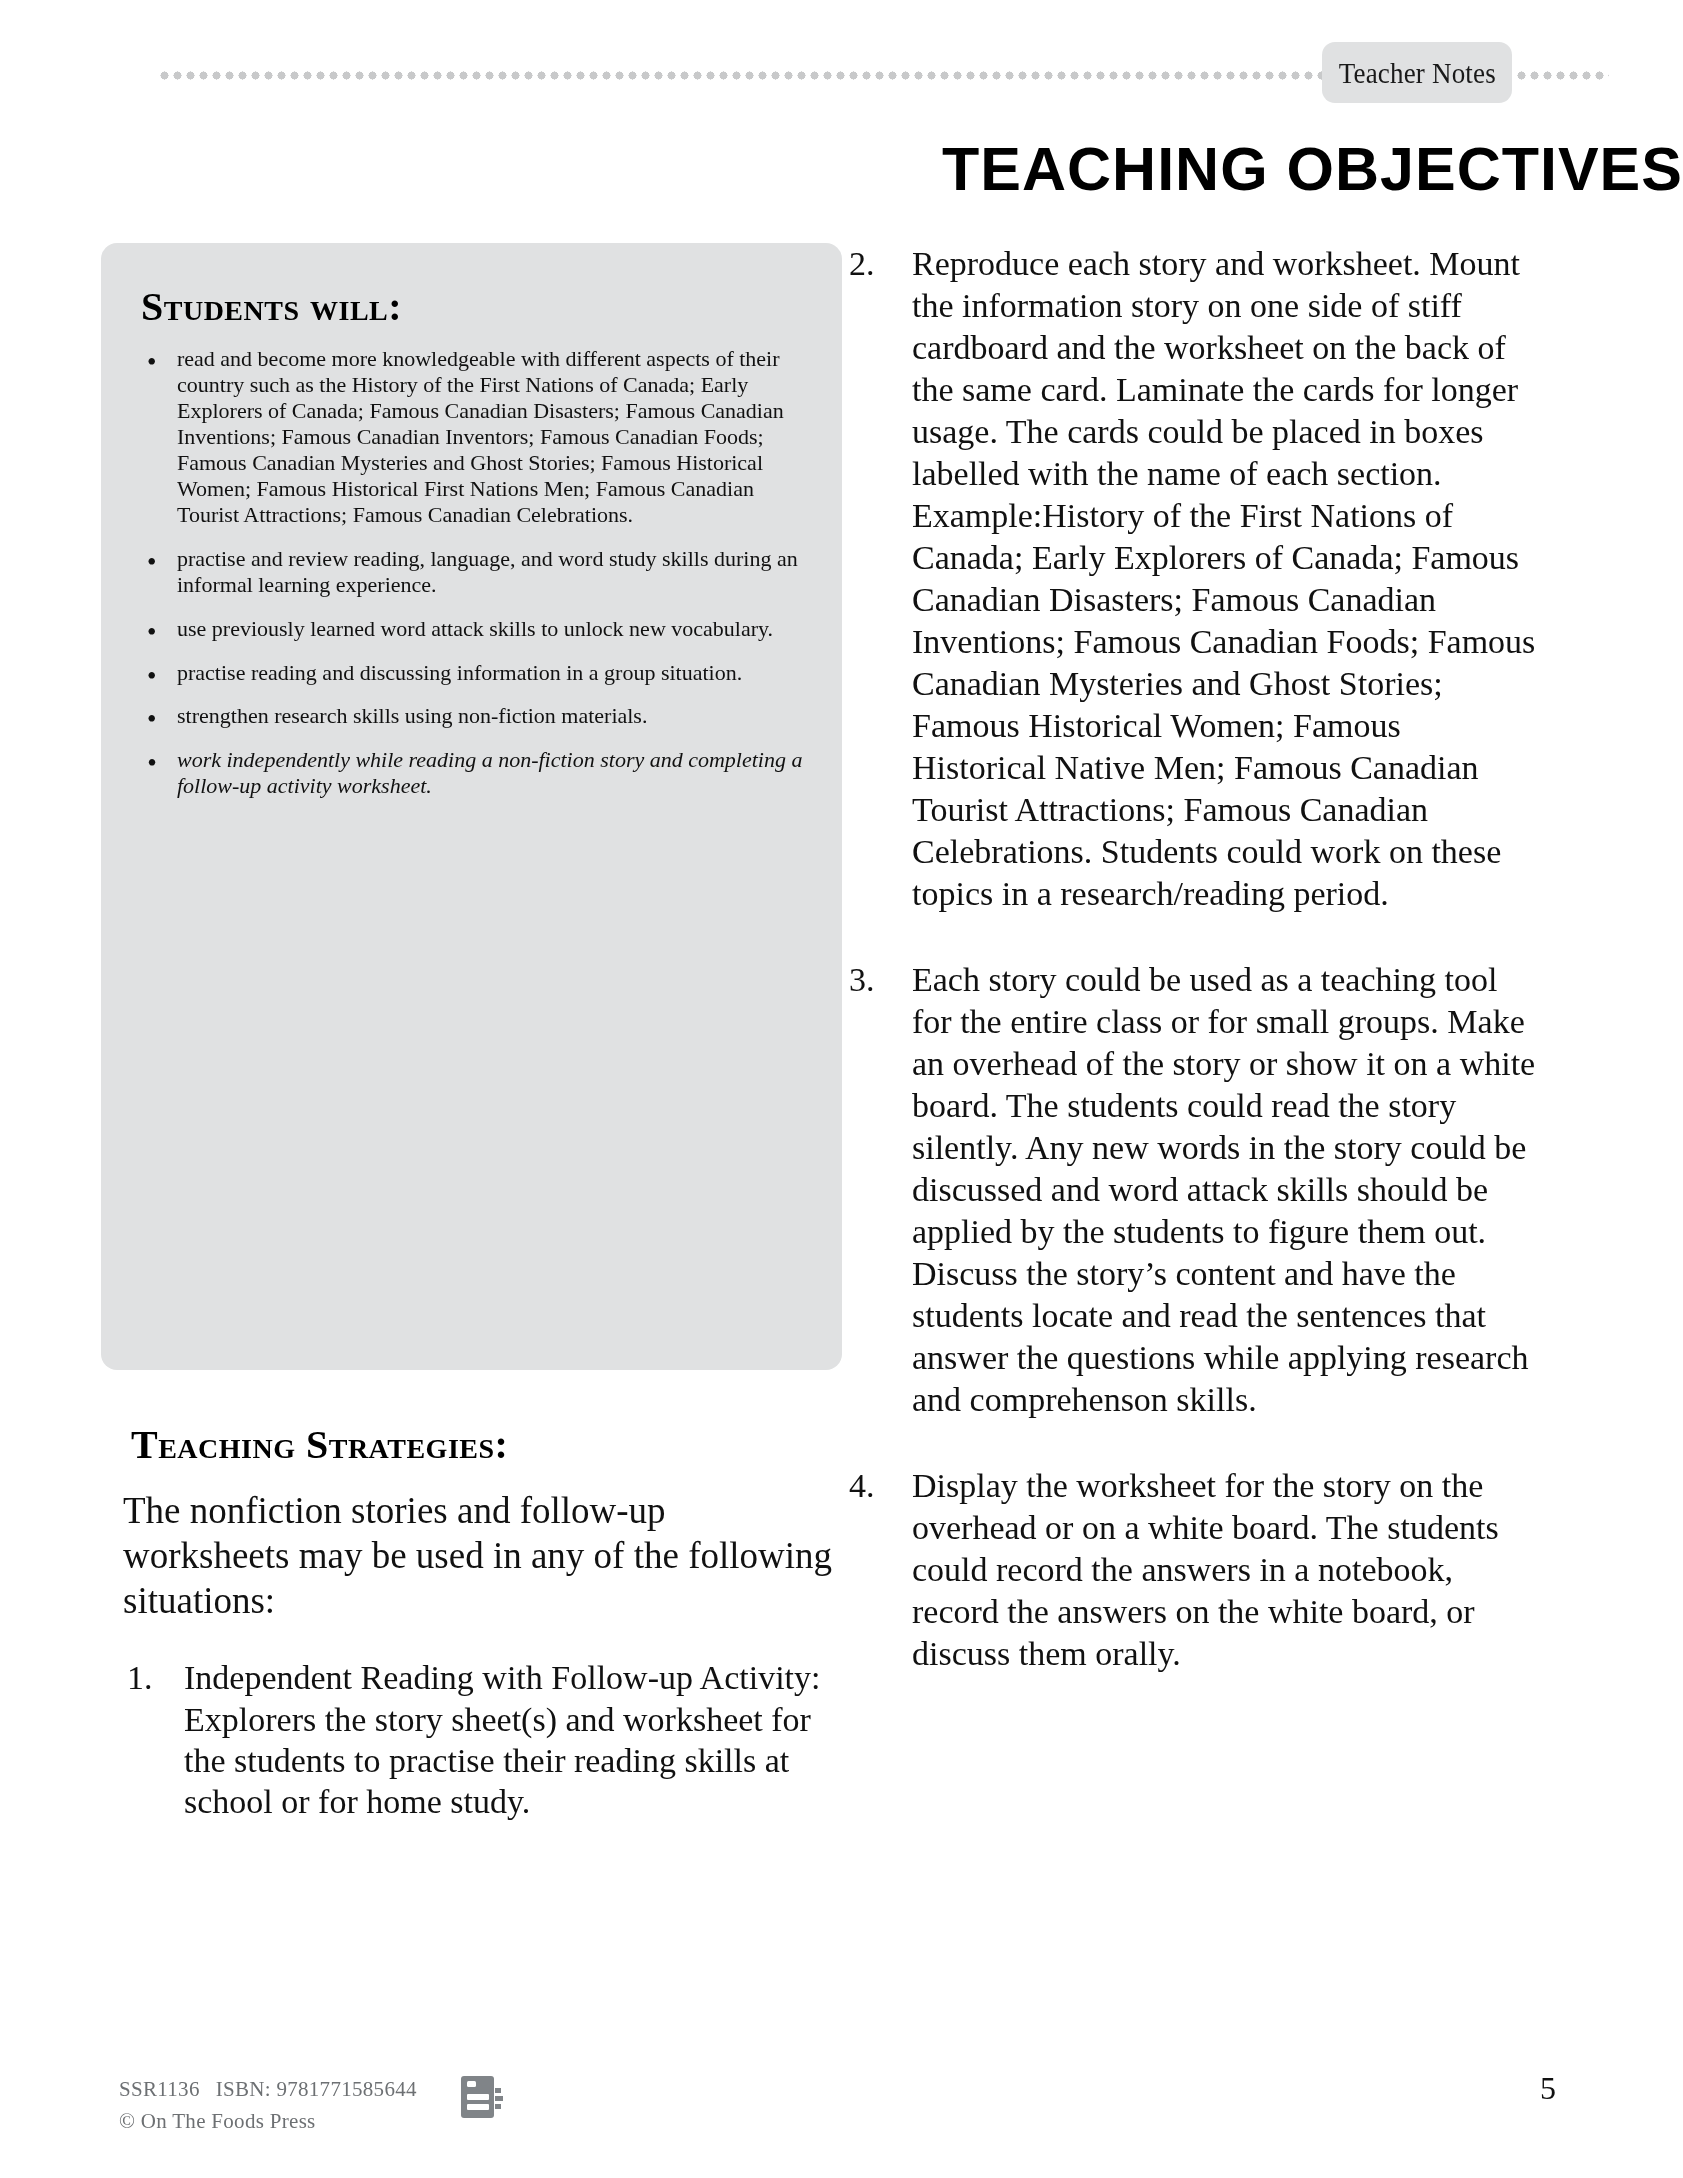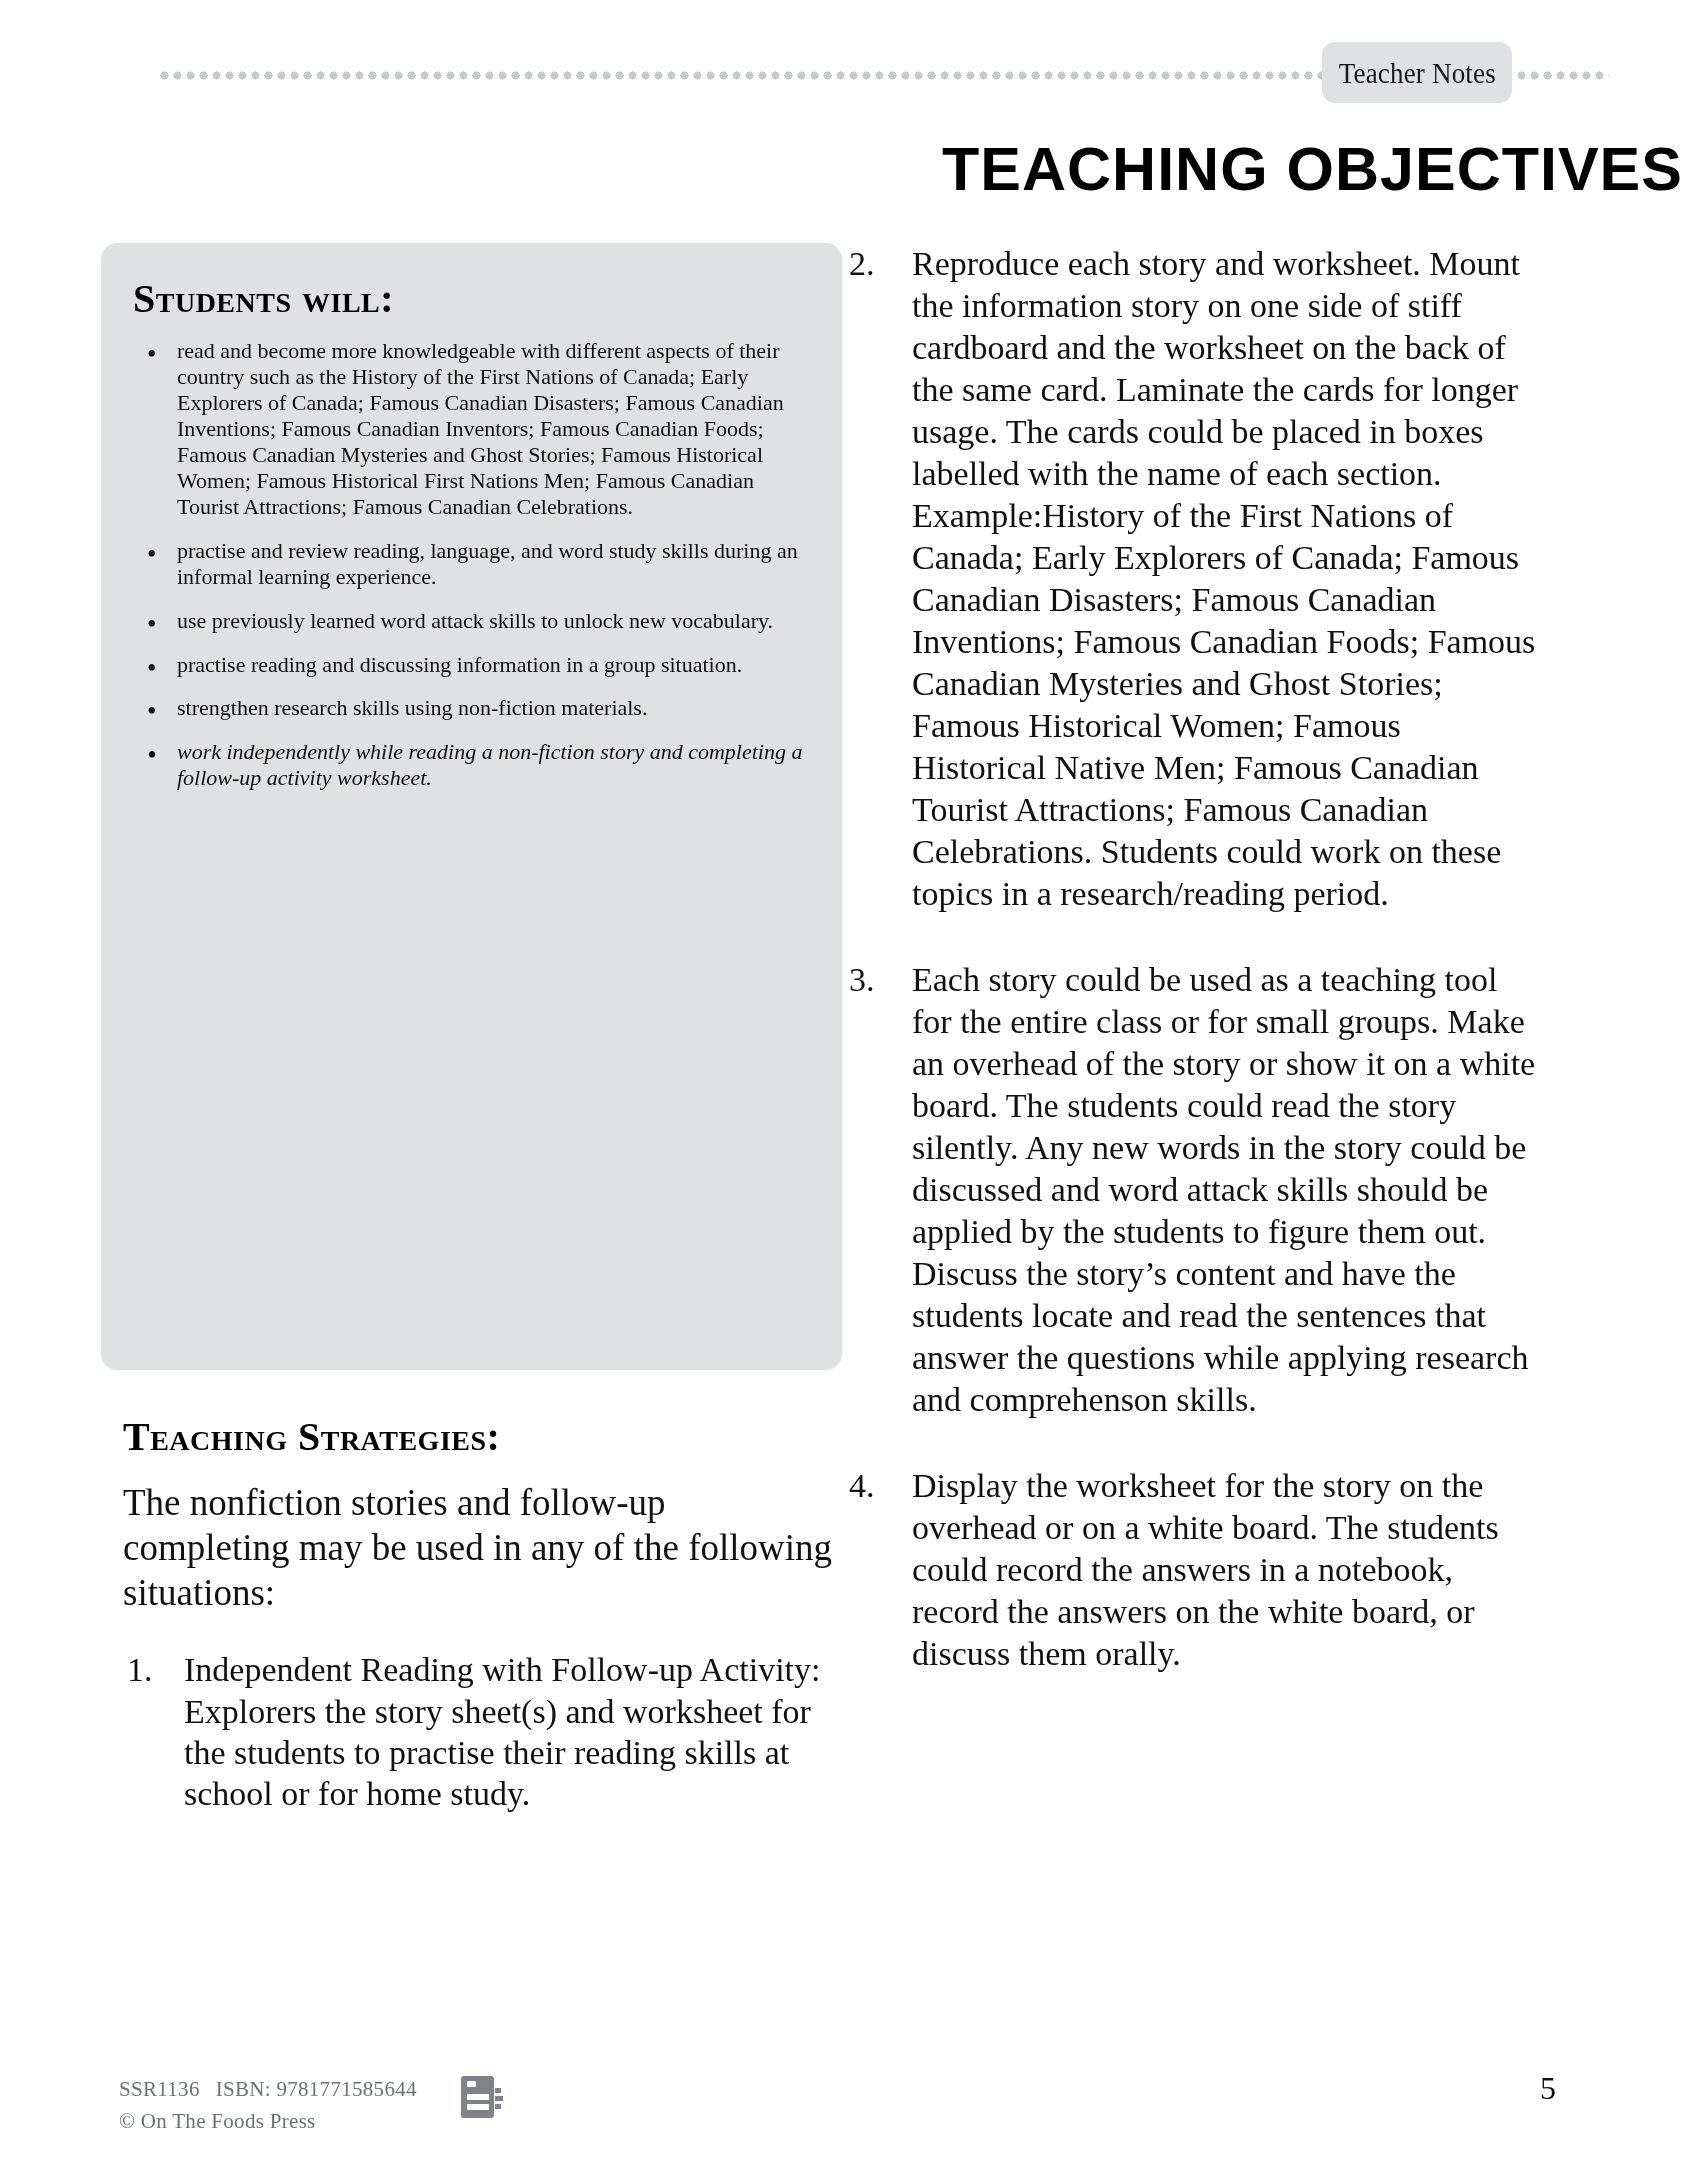--- a/index.html
+++ b/index.html
@@ -95,21 +95,21 @@
     border-radius: 16px;
   }
 
   .panel-inner {
     position: relative;
     padding: 35px 32px 0 32px;
   }
 
   
   h2.sc-head {
-    margin: 0;
+    margin: 8px;
     font-family: "Liberation Serif", "DejaVu Serif", serif;
     font-weight: bold;
     font-size: 40px;
     line-height: 1.05;
     letter-spacing: 0.5px;
     font-variant: small-caps;
     text-transform: none;
     color: #000;
   }
 
@@ -247,21 +247,21 @@
         <li>practise and review reading, language, and word study skills during an informal learning experience.</li>
         <li>use previously learned word attack skills to unlock new vocabulary.</li>
         <li>practise reading and discussing information in a group situation.</li>
         <li>strengthen research skills using non-fiction materials.</li>
         <li>work independently while reading a non-fiction story and completing a follow-up activity worksheet.</li>
       </ul>
     </div>
 
     <div class="strategies-block">
       <h2 class="sc-head">Teaching Strategies:</h2>
-      <p class="intro-para">The nonfiction stories and follow-up completing may be used in any of the following situations:</p>
+      <p class="intro-para">The nonfiction stories and follow-up worksheets may be used in any of the following situations:</p>
 
       <ol class="numlist">
         <li>
           <span class="num">1.</span><span>Independent Reading with Follow-up Activity: Explorers the story sheet(s) and worksheet for the students to practise their reading skills at school or for home study.</span>
         </li>
       </ol>
     </div>
   </div>
 
   <div class="col col-right">

